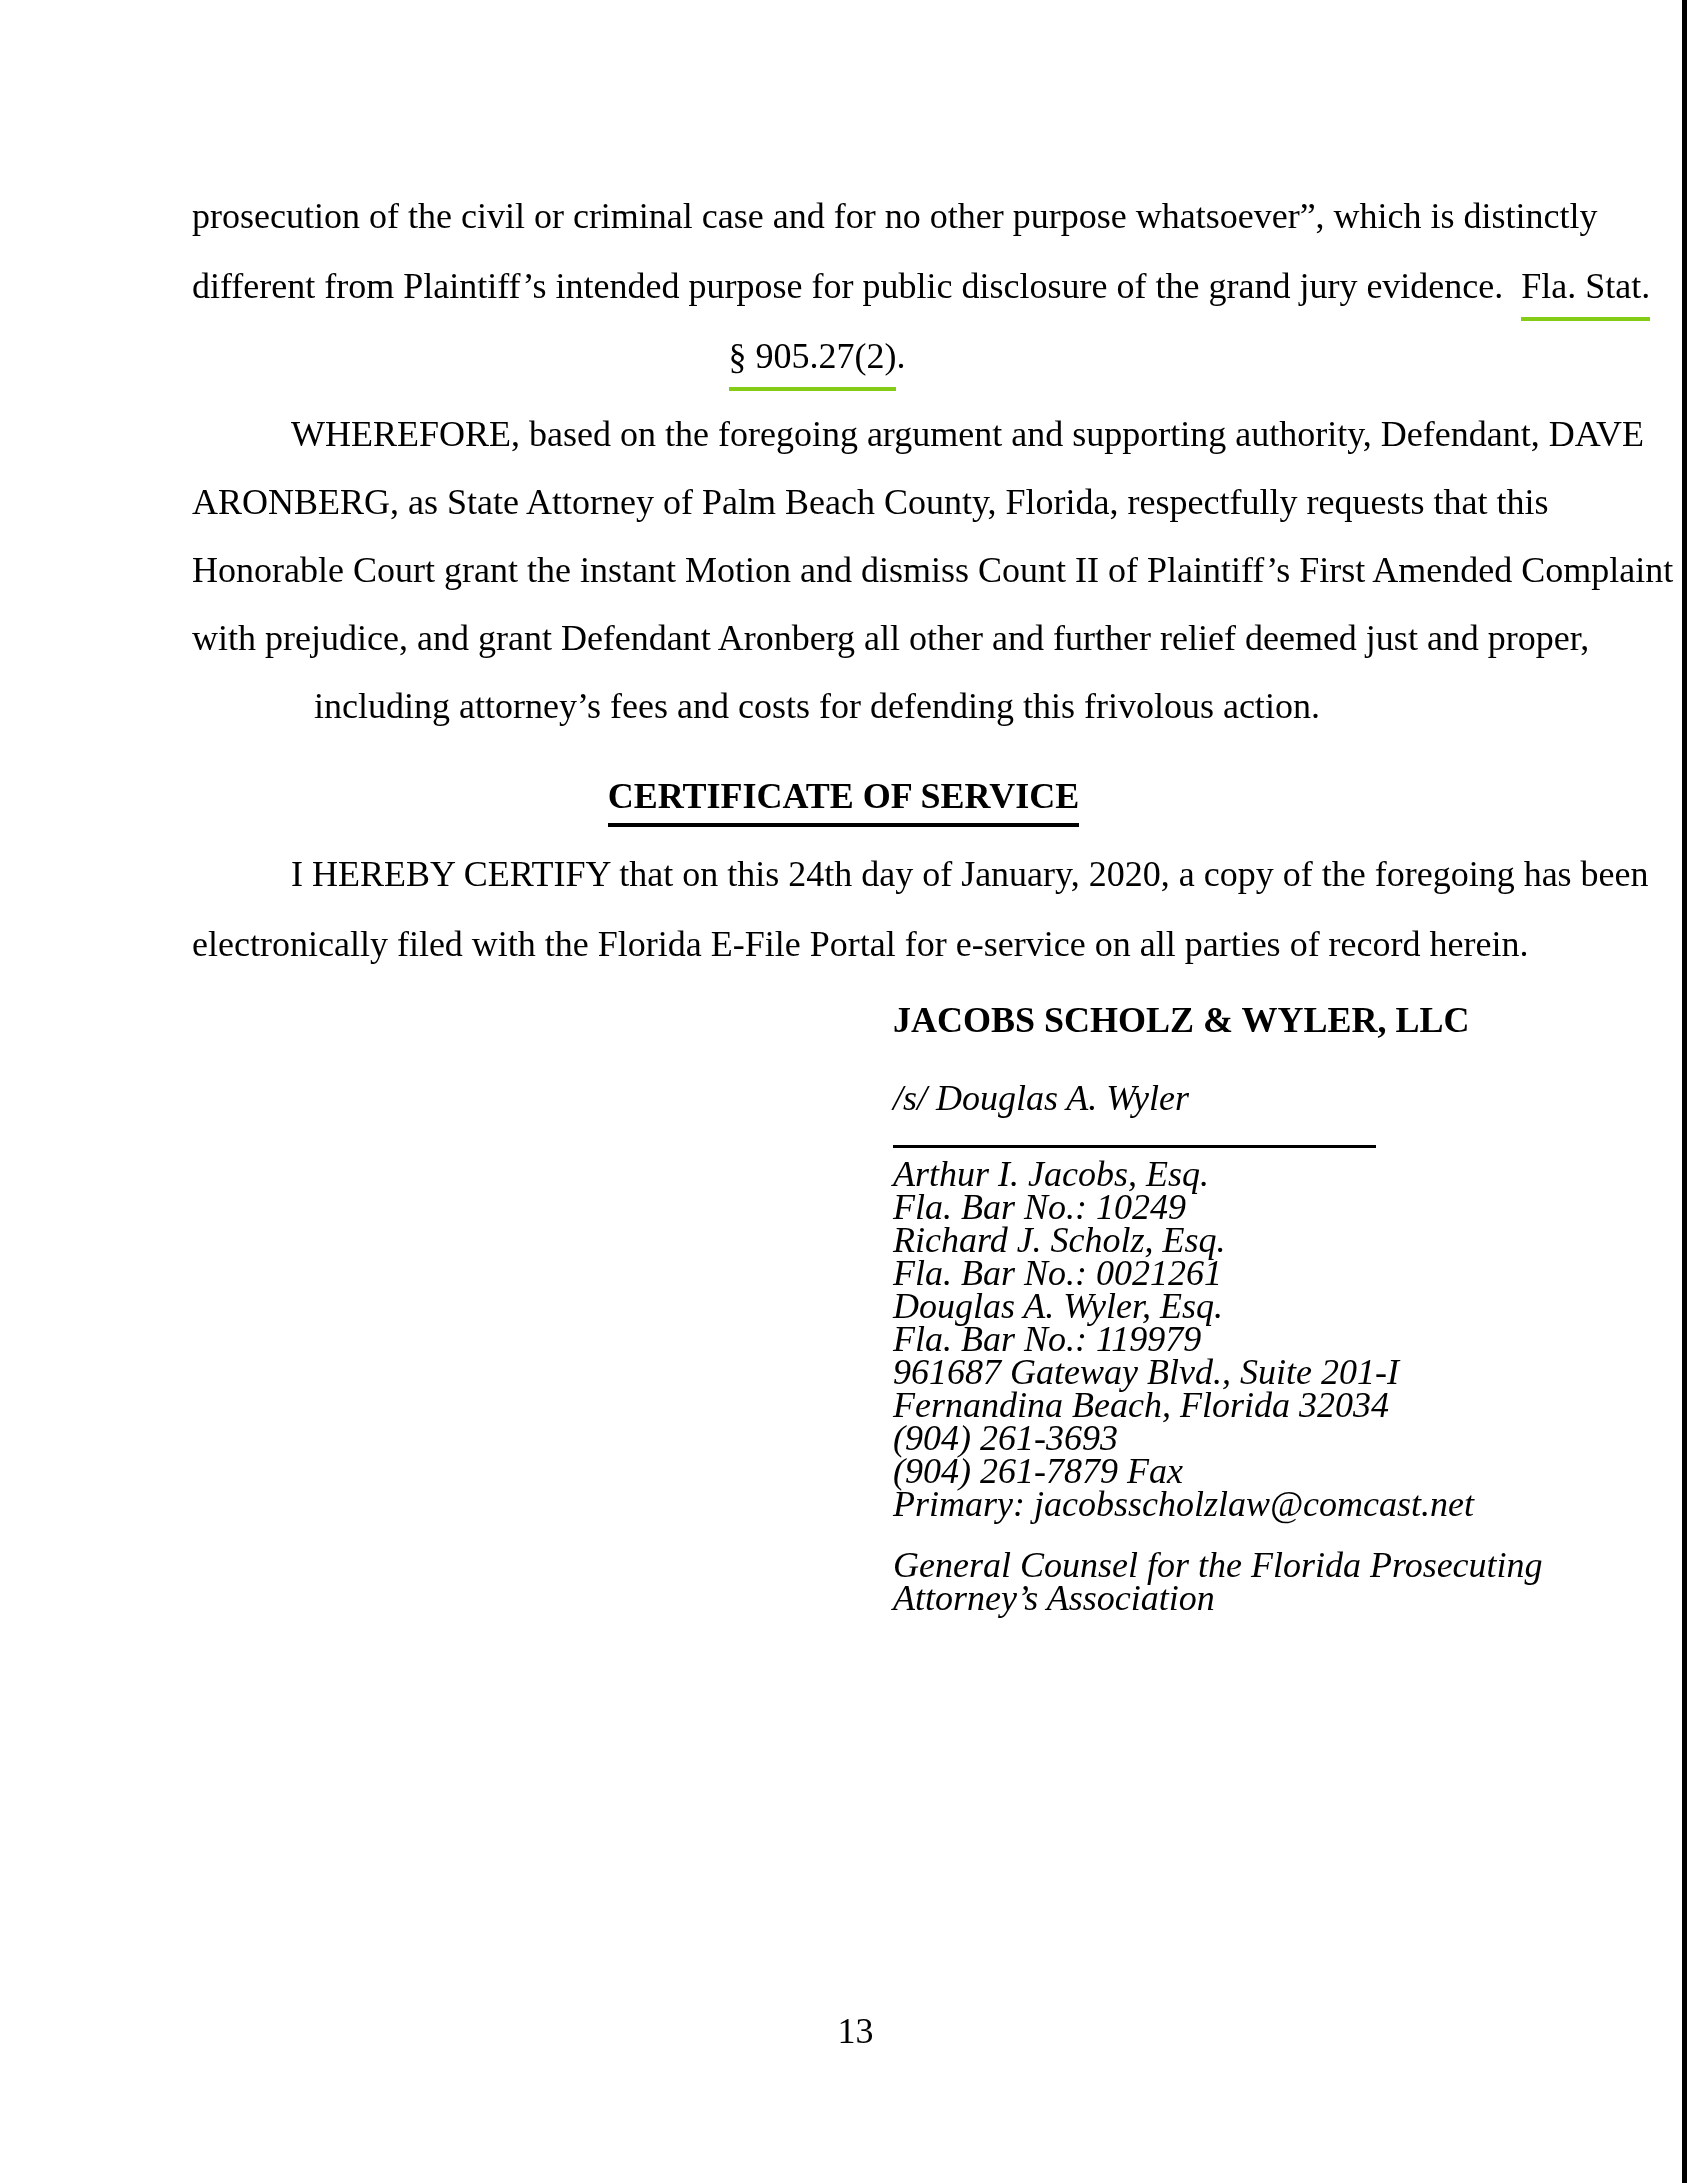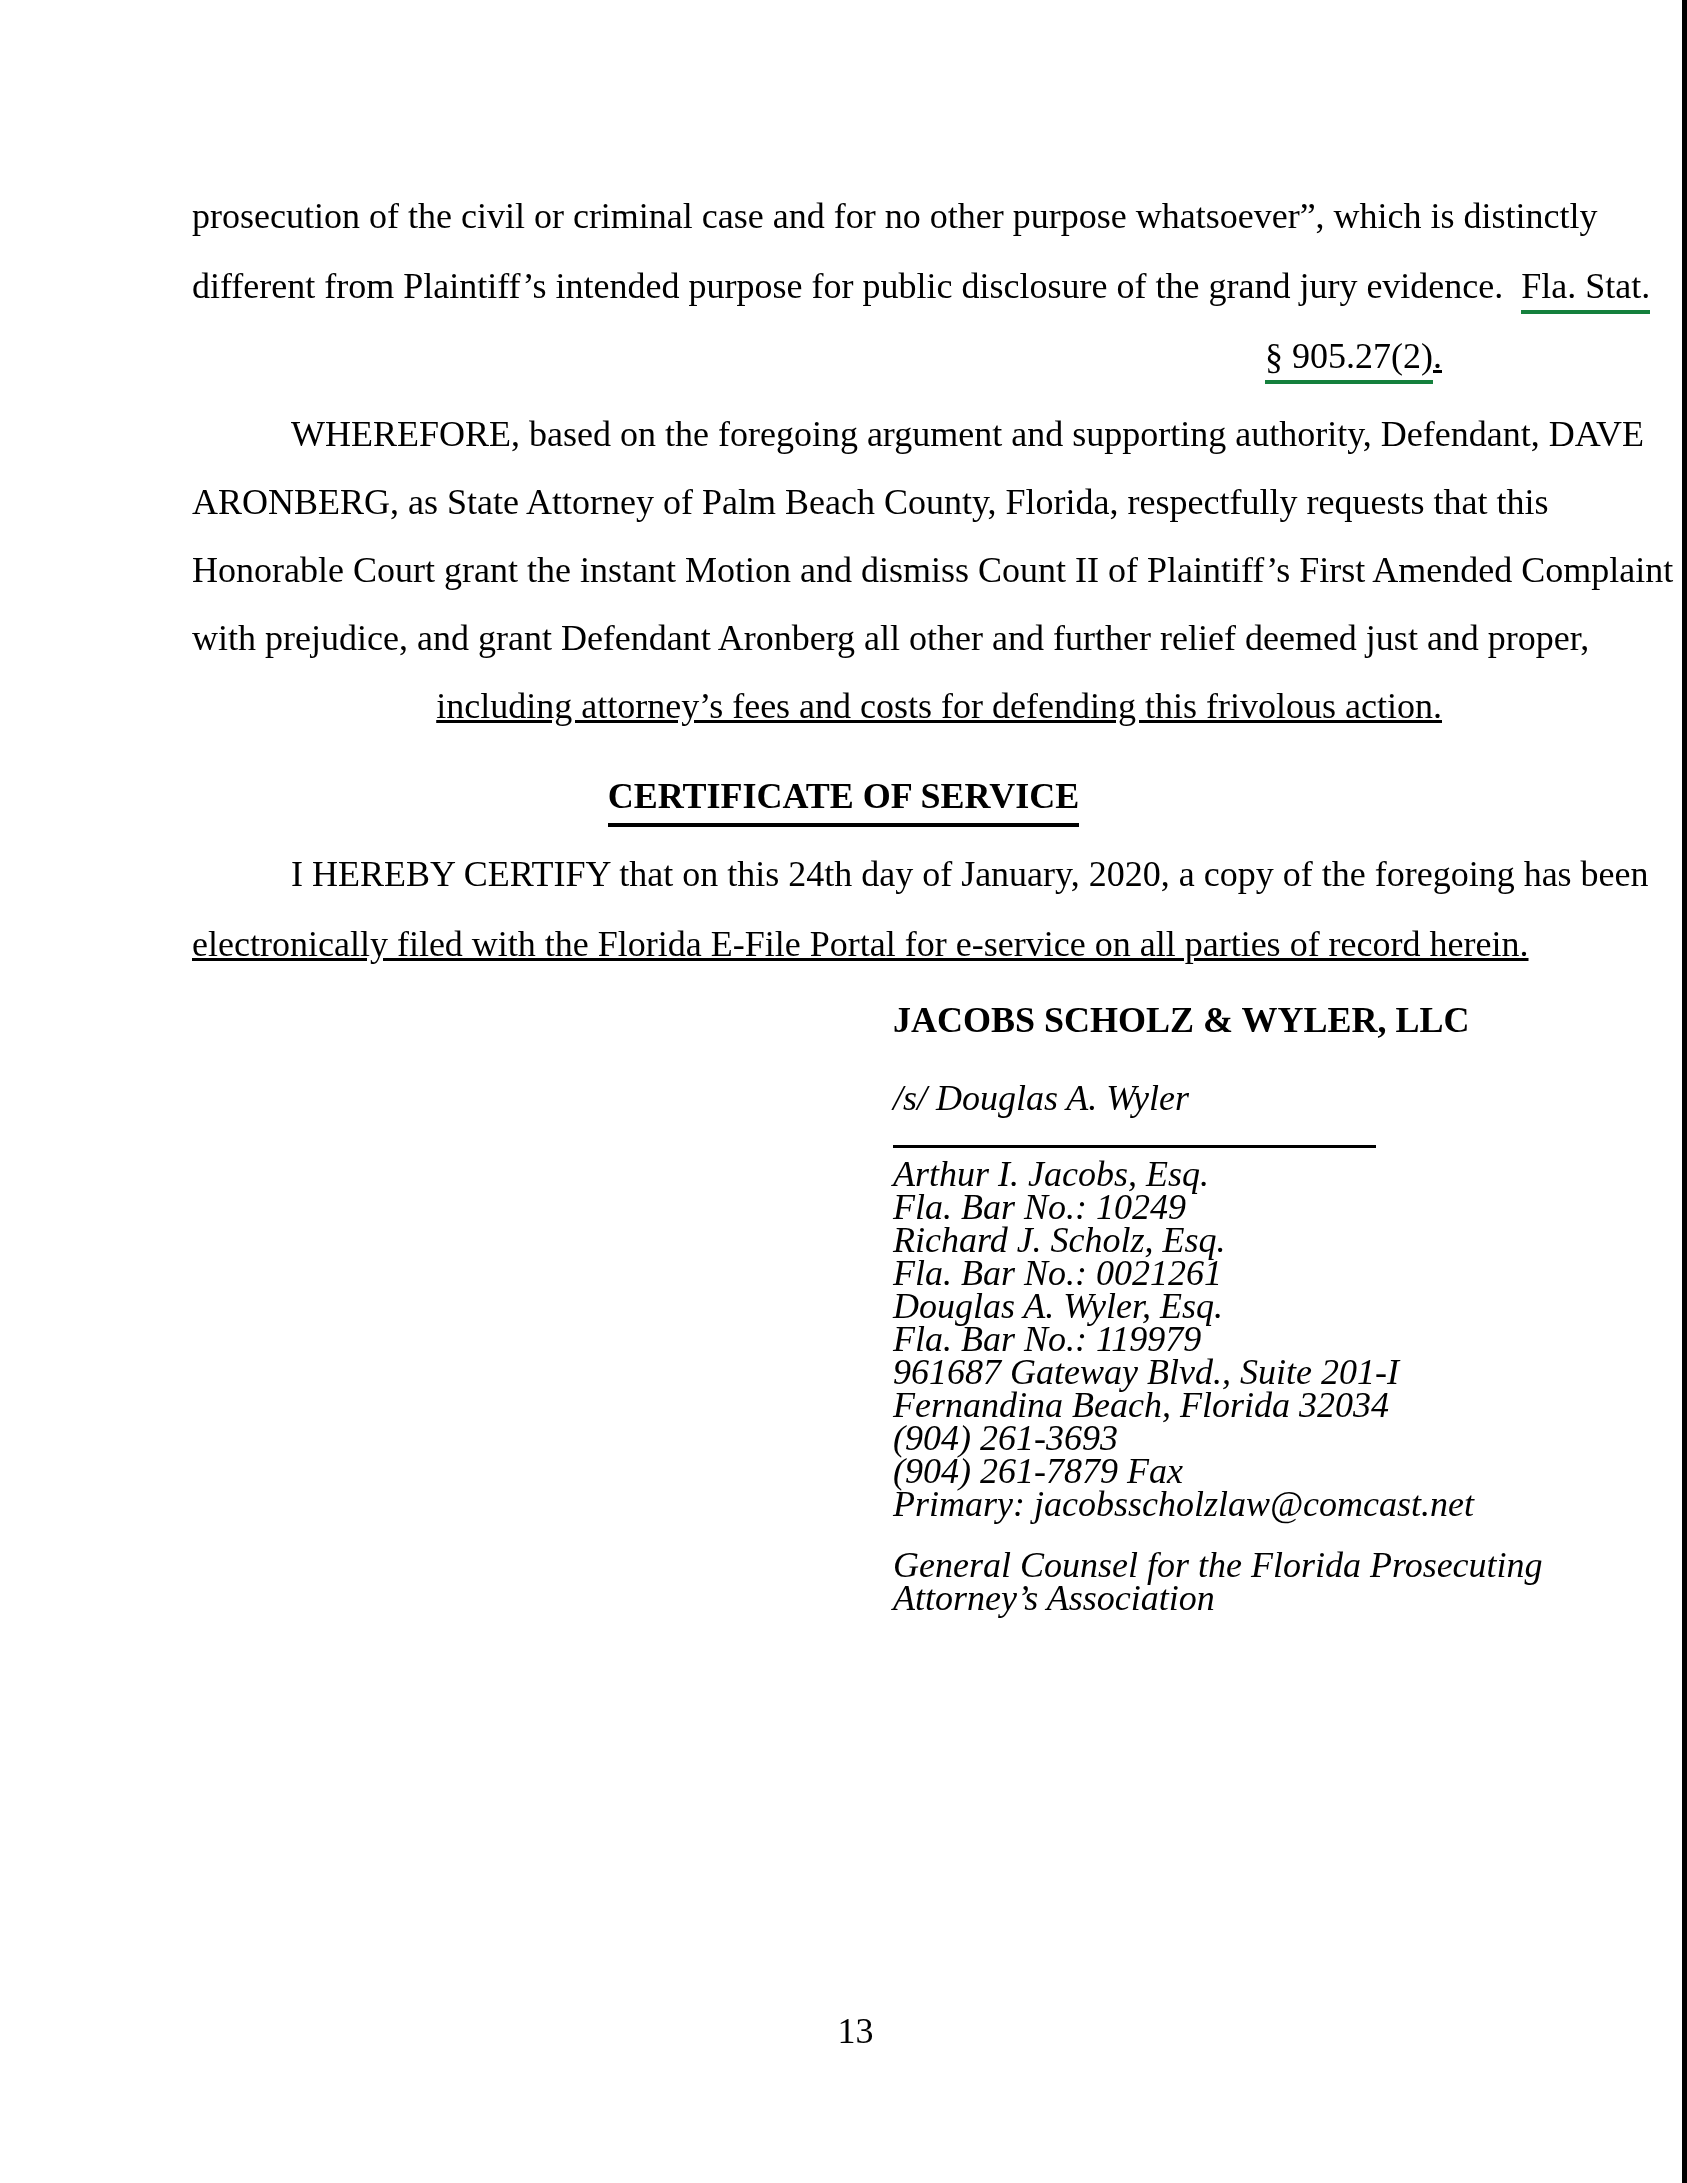--- a/index.html
+++ b/index.html
@@ -31,30 +31,29 @@
     width: 1250px;
   }
   .jline {
     line-height: 70px;
     text-align: justify;
     text-align-last: justify;
     white-space: nowrap;
   }
   .jline-last {
     line-height: 70px;
-    text-align: right;
+    text-align: center;
     white-space: nowrap;
-    text-decoration: underline;
   }
   .para2 .jline, .para2 .jline-last { line-height: 68px; }
   .indent { text-indent: 99px; }
   .ucite {
     display: inline-block;
-    border-bottom: 4px solid #15803d;
-    padding-bottom: 6px;
+    border-bottom: 4px solid #84cc16;
+    padding-bottom: 13px;
     line-height: 1;
   }
   .heading-wrap {
     position: absolute;
     left: 0;
     top: 776px;
     width: 1687px;
     text-align: center;
     line-height: 40px;
   }

